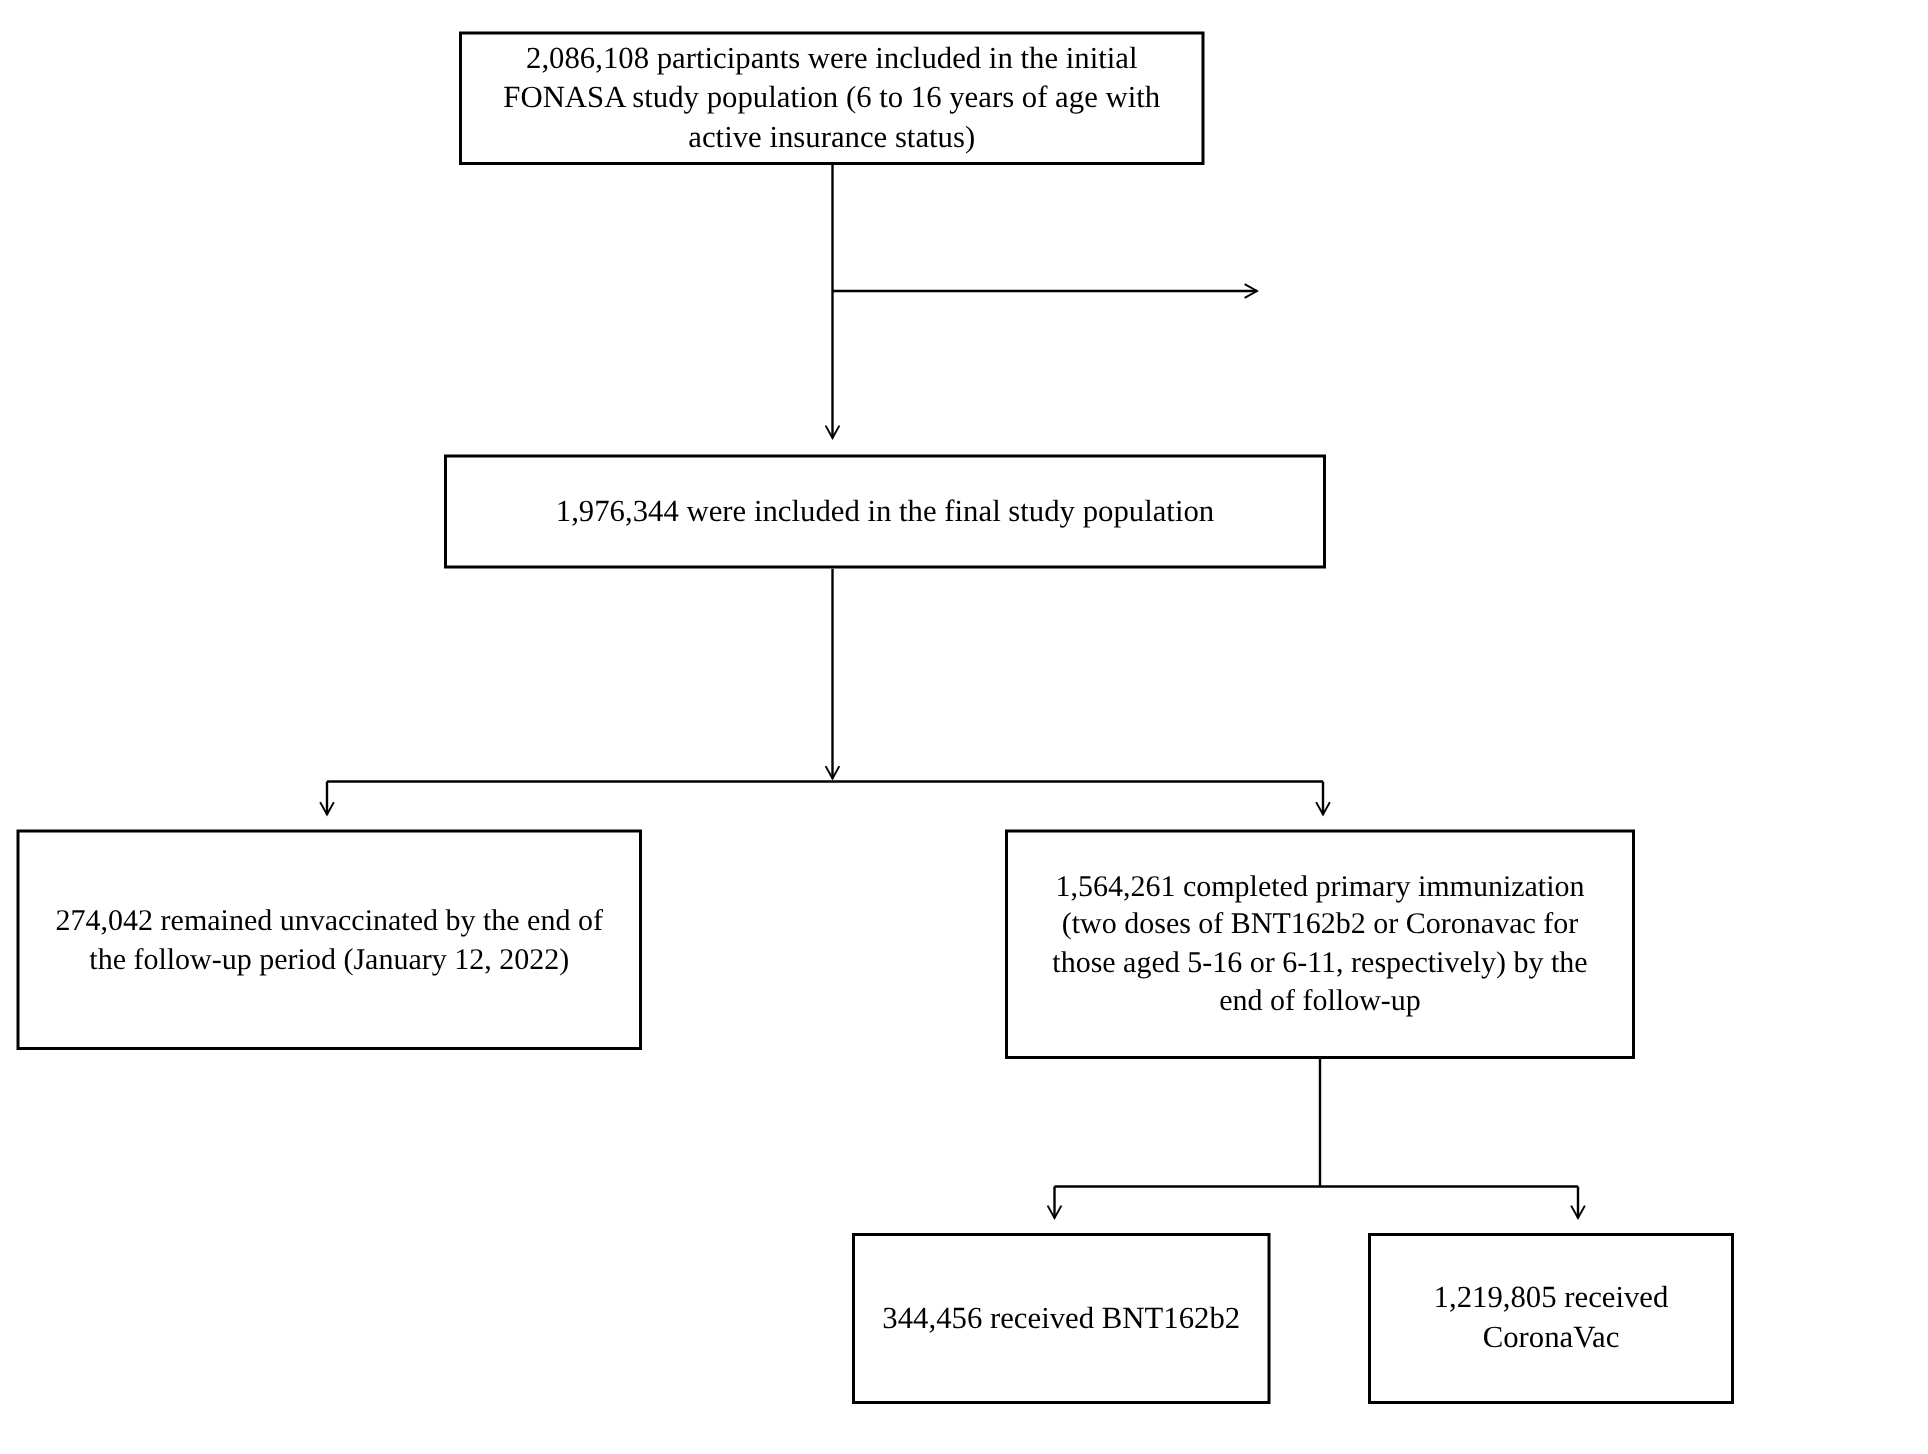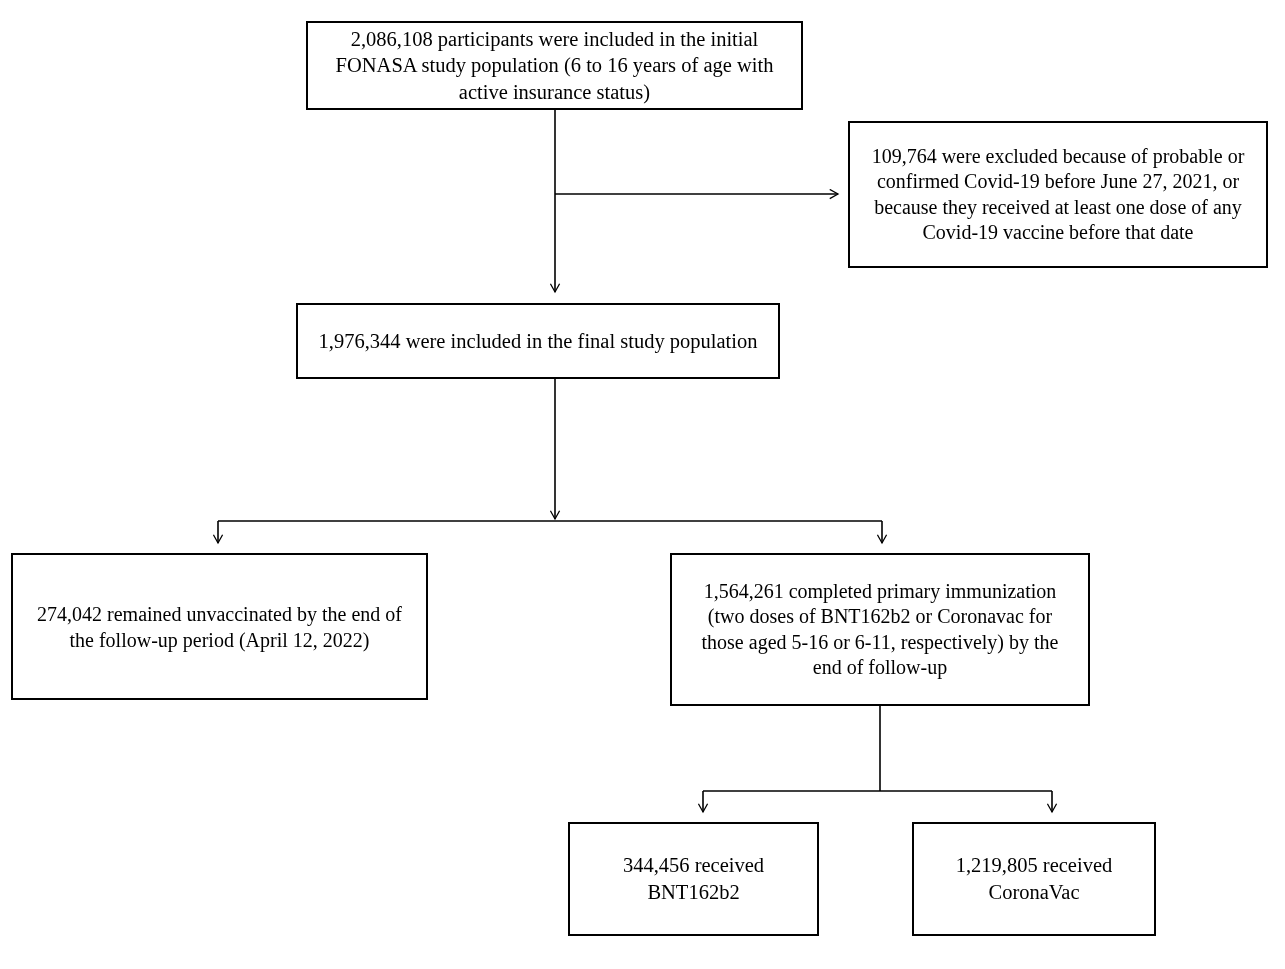--- a/index.html
+++ b/index.html
@@ -42,24 +42,24 @@
     box-sizing: border-box;
     font-size: 20.5px;
     line-height: 1.30;
     white-space: pre-line;
     font-family: Liberation Serif, serif;
   }
 
   
   #node-initial      { left: 306px;  top: 21px;  width: 497px;  height: 89px; }
   #node-excluded     { left: 848px;  top: 121px; width: 420px;  height: 147px; }
-  #node-final        { left: 296px;  top: 303px; width: 484px;  height: 76px; }
+  #node-final        { left: 296px;  top: 303px; width: 588px;  height: 76px; }
   #node-unvaccinated { left: 11px;   top: 553px; width: 417px;  height: 147px; }
   #node-immunized    { left: 670px;  top: 553px; width: 420px;  height: 153px; }
-  #node-bnt          { left: 568px;  top: 822px; width: 251px;  height: 114px; }
+  #node-bnt          { left: 568px;  top: 822px; width: 279px;  height: 114px; }
   #node-coronavac    { left: 912px;  top: 822px; width: 244px;  height: 114px; }
 
   #node-unvaccinated .txt { font-size: 20px; }
   #node-immunized .txt    { font-size: 20px; line-height: 1.26; }
   #node-excluded .txt     { font-size: 20px; line-height: 1.27; }
 </style>
 </head>
 <body>
 
 <div id="canvas">
@@ -105,34 +105,28 @@
       <path d="M 1052 791 L 1052 812" fill="none" stroke="#000000" stroke-width="1.6" marker-end="url(#arrow)"></path>
     </g>
   </svg>
 
   <div class="node" id="node-initial">
     <span class="txt">2,086,108 participants were included in the initial
 FONASA study population (6 to 16 years of age with
 active insurance status)</span>
   </div>
 
-  <div class="node" id="node-excluded">
-    <span class="txt">109,764 were excluded because of probable or
-confirmed Covid-19 before June 27, 2021, or
-because they received at least one dose of any
-Covid-19 vaccine before that date</span>
-  </div>
 
   <div class="node" id="node-final">
     <span class="txt">1,976,344 were included in the final study population</span>
   </div>
 
   <div class="node" id="node-unvaccinated">
     <span class="txt">274,042 remained unvaccinated by the end of
-the follow-up period (April 12, 2022)</span>
+the follow-up period (January 12, 2022)</span>
   </div>
 
   <div class="node" id="node-immunized">
     <span class="txt">1,564,261 completed primary immunization
 (two doses of BNT162b2 or Coronavac for
 those aged  5-16 or 6-11, respectively) by the
 end of follow-up</span>
   </div>
 
   <div class="node" id="node-bnt">

